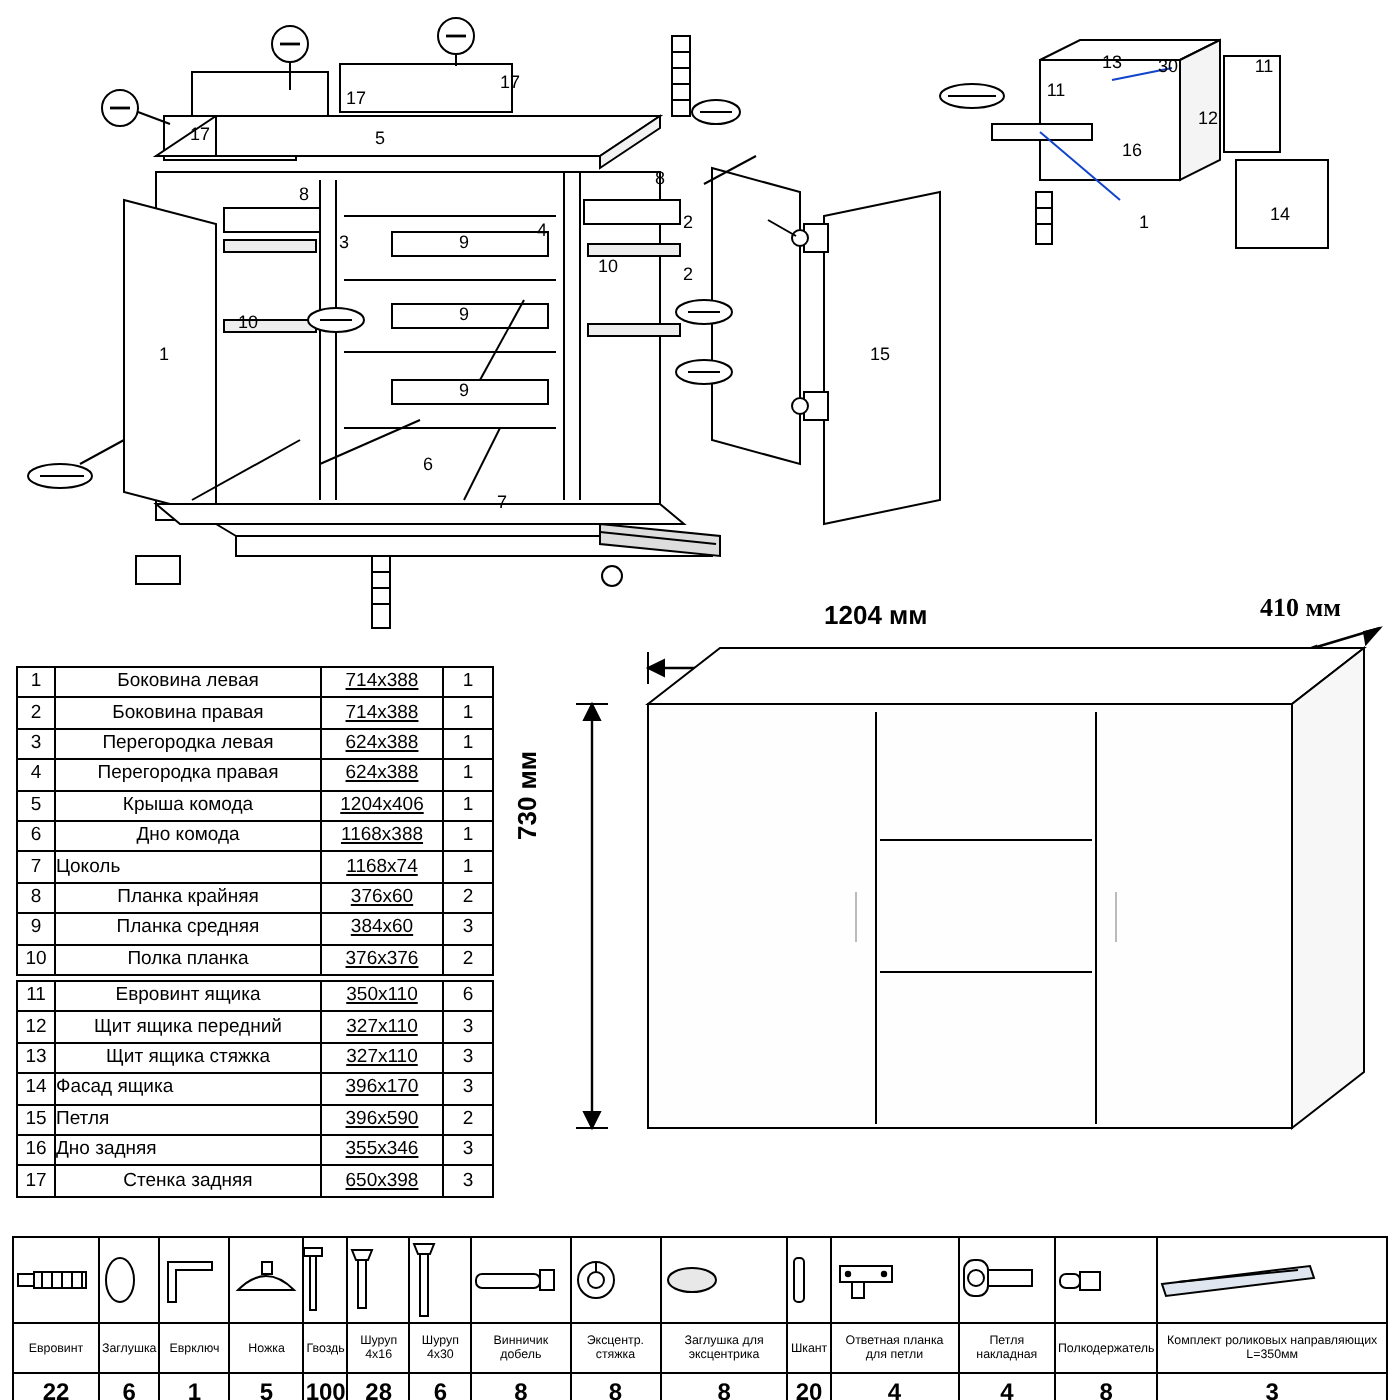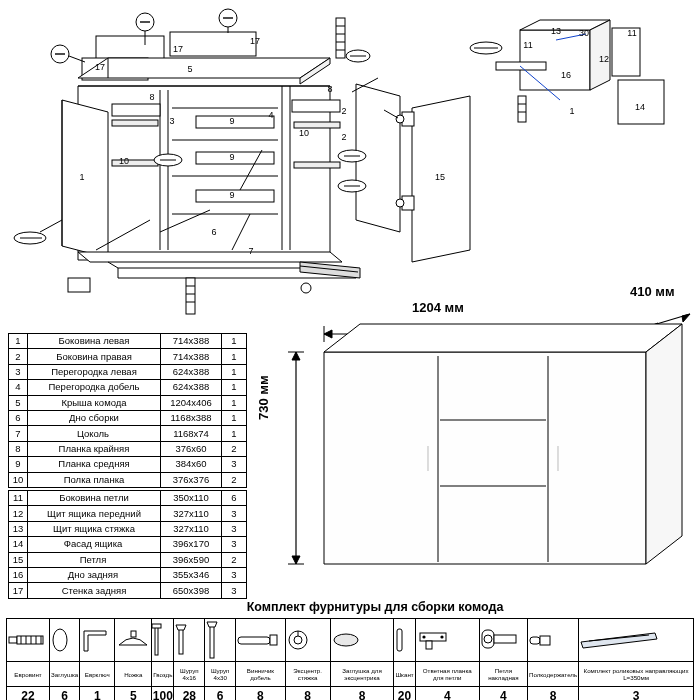--- a/index.html
+++ b/index.html
@@ -6,23 +6,23 @@
   body{width:700px;height:700px;background:#ffffff;font-family:"Liberation Sans",sans-serif;color:#000;overflow:hidden;position:relative;}
   .wrap{position:relative;width:700px;height:700px;}
   svg{display:block;}
   .abs{position:absolute;}
 
   
   .parts-table{position:absolute;left:8px;top:333px;border-collapse:collapse;font-size:9.5px;}
   .parts-table td{border:1px solid #000;padding:0 2px;height:14.4px;line-height:14px;}
   .pt-num{width:14px;text-align:center;}
   .pt-name{width:128px;text-align:center;padding-left:4px;}
-  .pt-size{width:56px;text-align:center;}
+  .pt-size{width:56px;text-align:center;text-decoration:underline;}
   .pt-qty{width:20px;text-align:center;}
-  .pt-name.center{text-align:center;padding-left:0;}
+  .pt-name.center{text-align:left;padding-left:0;}
 
   
   .dim-title{position:absolute;font-weight:bold;font-size:13px;}
 
   
   .kit-title{position:absolute;left:160px;top:600px;width:430px;text-align:center;font-weight:bold;font-size:12.5px;}
   .kit{position:absolute;left:6px;top:618px;border-collapse:collapse;font-size:6.2px;width:688px;}
   .kit td{border:1px solid #000;text-align:center;vertical-align:middle;padding:0;}
   .kit .icons td{height:42px;}
   .kit .names td{height:22px;line-height:7px;padding:1px 1px;}
@@ -207,33 +207,33 @@
           <td class="pt-qty">1</td>
         </tr>
       <tr>
           <td class="pt-num">3</td>
           <td class="pt-name">Перегородка левая</td>
           <td class="pt-size">624х388</td>
           <td class="pt-qty">1</td>
         </tr>
       <tr>
           <td class="pt-num">4</td>
-          <td class="pt-name">Перегородка добель</td>
+          <td class="pt-name">Перегородка правая</td>
           <td class="pt-size">624х388</td>
           <td class="pt-qty">1</td>
         </tr>
       <tr>
           <td class="pt-num">5</td>
           <td class="pt-name">Крыша комода</td>
           <td class="pt-size">1204х406</td>
           <td class="pt-qty">1</td>
         </tr>
       <tr>
           <td class="pt-num">6</td>
-          <td class="pt-name">Дно сборки</td>
+          <td class="pt-name">Дно комода</td>
           <td class="pt-size">1168х388</td>
           <td class="pt-qty">1</td>
         </tr>
       <tr>
           <td class="pt-num">7</td>
           <td class="pt-name center">Цоколь</td>
           <td class="pt-size">1168х74</td>
           <td class="pt-qty">1</td>
         </tr>
       <tr>
@@ -254,21 +254,21 @@
           <td class="pt-size">376х376</td>
           <td class="pt-qty">2</td>
         </tr>
     </tbody>
   </table>
 
   <table class="parts-table" style="top:490px;">
     <tbody>
       <tr>
           <td class="pt-num">11</td>
-          <td class="pt-name">Боковина петли</td>
+          <td class="pt-name">Евровинт ящика</td>
           <td class="pt-size">350х110</td>
           <td class="pt-qty">6</td>
         </tr>
       <tr>
           <td class="pt-num">12</td>
           <td class="pt-name">Щит ящика передний</td>
           <td class="pt-size">327х110</td>
           <td class="pt-qty">3</td>
         </tr>
       <tr>
@@ -332,24 +332,23 @@
       <line x1="298" y1="60" x2="298" y2="266"></line>
 
       <line x1="190" y1="124" x2="296" y2="124"></line>
       <line x1="190" y1="190" x2="296" y2="190"></line>
 
       <line x1="178" y1="150" x2="178" y2="175" stroke="#bbb"></line>
       <line x1="308" y1="150" x2="308" y2="175" stroke="#bbb"></line>
     </g>
   </svg>
   <div class="dim-title" style="left:412px;top:300px;">1204 мм</div>
-  <div class="dim-title" style="left:630px;top:284px;">410 мм</div>
+  <div class="dim-title" style="left:630px;top:296px;font-family:Liberation Serif, serif;">410 мм</div>
   <div class="dim-title" style="left:256px;top:420px;transform:rotate(-90deg);transform-origin:left top;">730 мм</div>
 
-  <div class="kit-title">Комплект фурнитуры для сборки комода</div>
   <table class="kit">
     <tbody>
         <tr class="icons">
       <td>
         <svg width="42" height="16">
               <g stroke="#000" fill="#fff">
                 <rect x="2" y="5" width="8" height="6"></rect>
                 <rect x="10" y="4" width="26" height="8"></rect>
                 <line x1="14" y1="4" x2="14" y2="12"></line>
                 <line x1="19" y1="4" x2="19" y2="12"></line>

